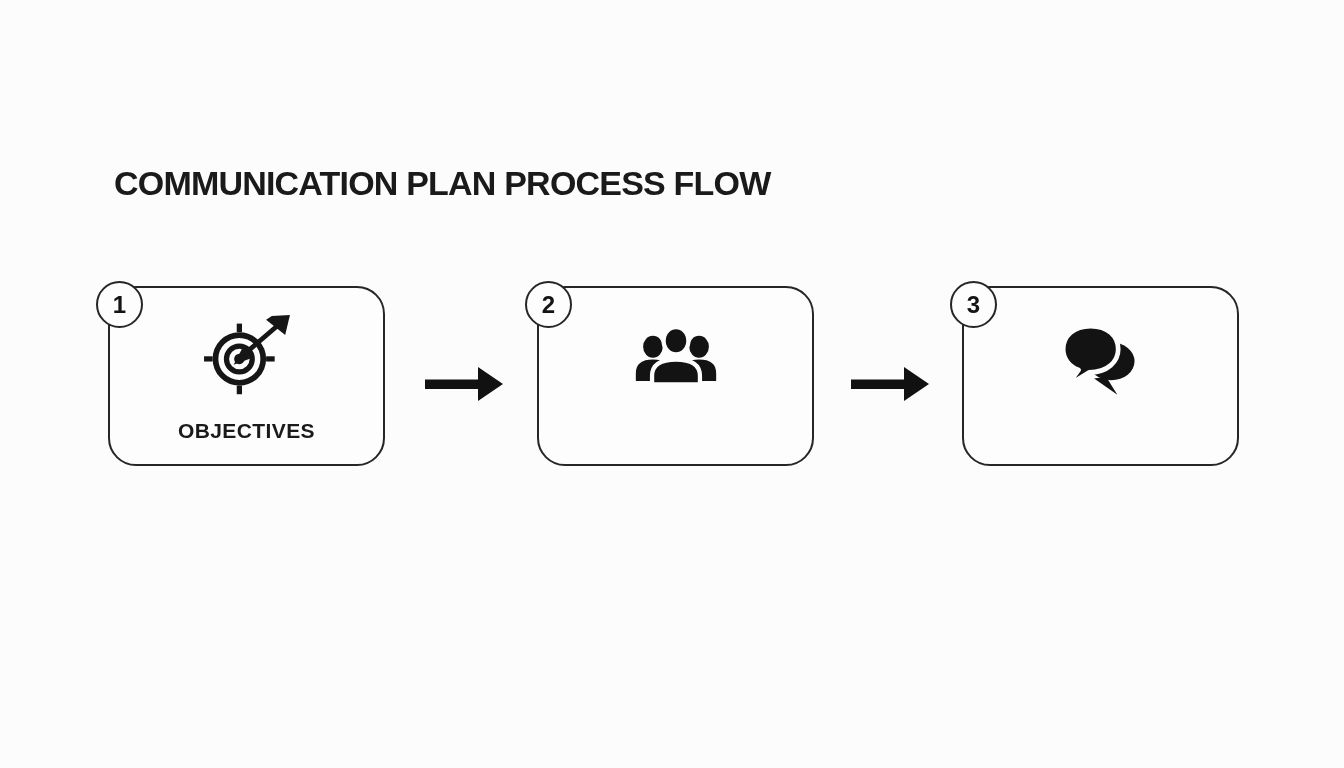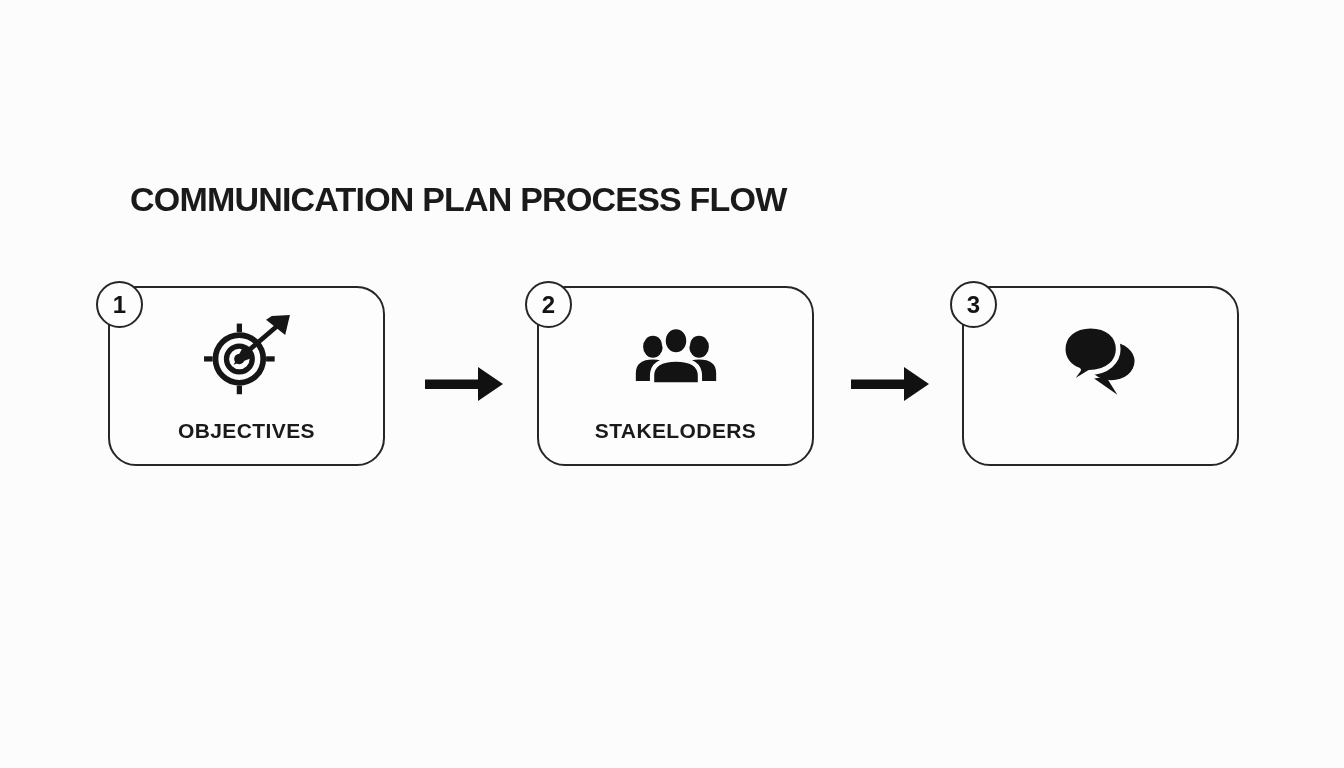--- a/index.html
+++ b/index.html
@@ -15,21 +15,21 @@
   }
   .canvas {
     position: relative;
     width: 1344px;
     height: 768px;
   }
   .title {
     position: absolute;
     left: 114px;
     top: 165px;
-    margin: 16px;
+    margin: 0;
     font-size: 34px;
     font-weight: bold;
     letter-spacing: -0.8px;
     color: #1a1a1a;
     line-height: 1.1;
     white-space: nowrap;
   }
   .step {
     position: absolute;
     top: 286px;
@@ -135,21 +135,20 @@
           <path d="M8 67 L8 58 Q8 42 28 42 Q48 42 48 58 L48 67 Z"></path>
           <ellipse cx="82" cy="27" rx="11.5" ry="13"></ellipse>
           <path d="M62 67 L62 58 Q62 42 82 42 Q102 42 102 58 L102 67 Z"></path>
         </g>
         <g fill="#131313" stroke="#fdfdfd" stroke-width="5">
           <ellipse cx="55" cy="20" rx="14.5" ry="16"></ellipse>
           <path d="M27 71 L27 61 Q27 42 55 42 Q83 42 83 61 L83 71 Z"></path>
         </g>
       </svg>
     </div>
-    <div class="step-label">STAKELODERS</div>
   </section>
 
   <svg class="flow-arrow a2" width="78" height="40" viewBox="0 0 78 40" aria-hidden="true">
     <rect x="0" y="15.5" width="57" height="9.5" fill="#111"></rect>
     <polygon points="53,3 78,20 53,37" fill="#111"></polygon>
   </svg>
 
   <section class="step s3">
     <div class="badge">
       <span>3</span>

